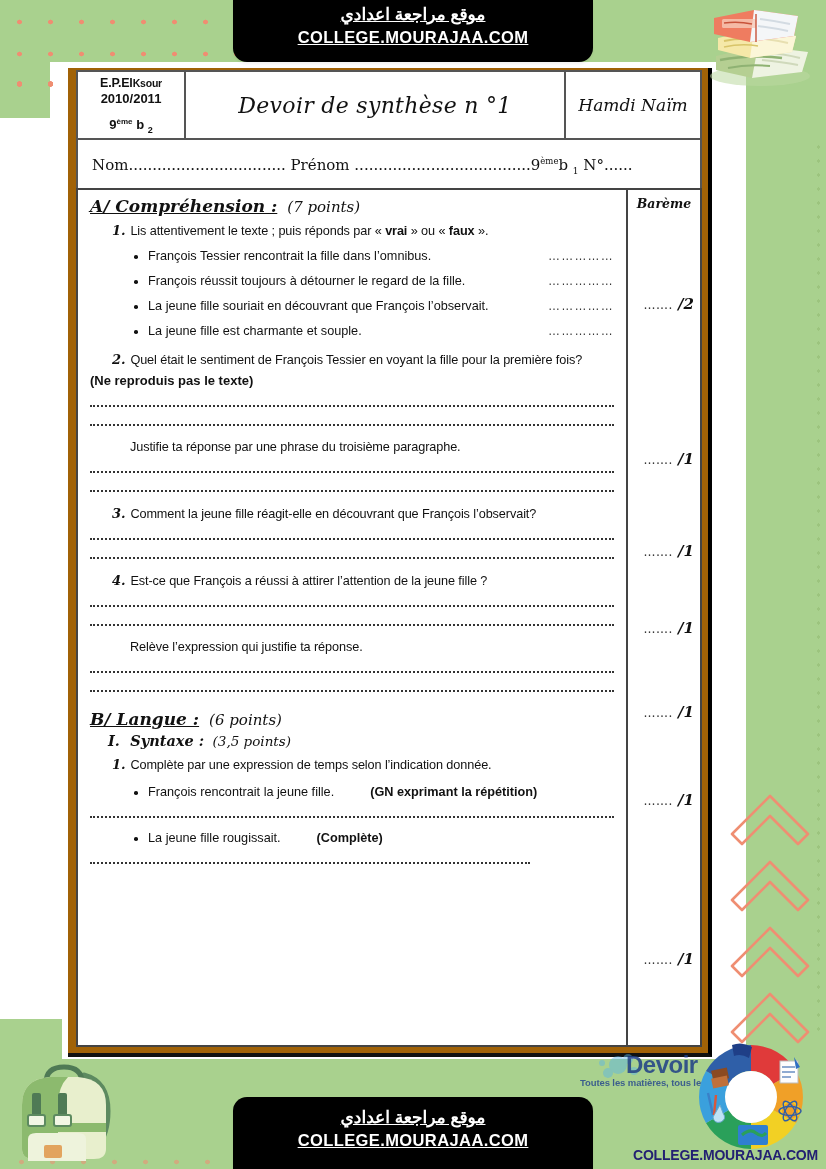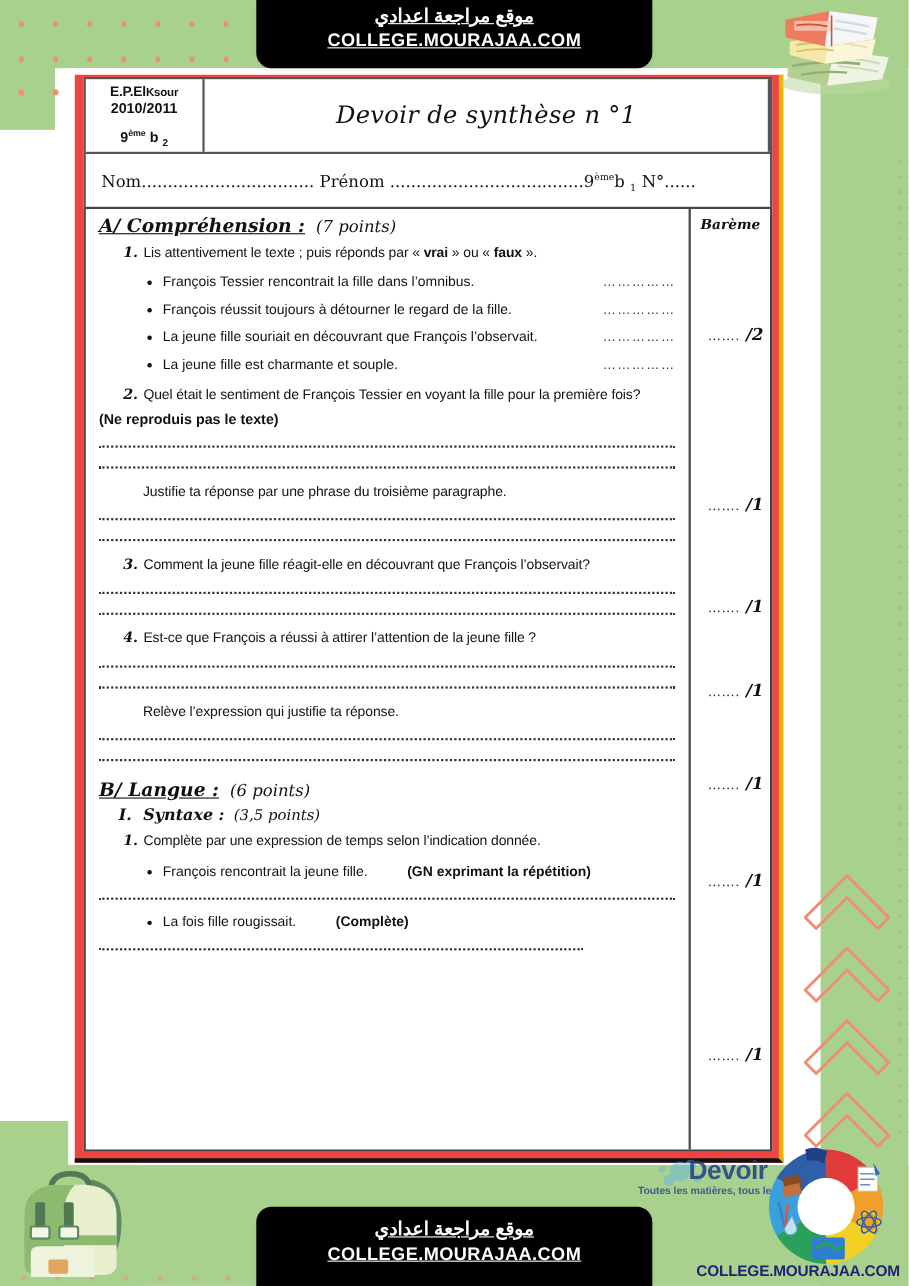--- a/index.html
+++ b/index.html
@@ -98,22 +98,22 @@
     color:#2a4b8d;letter-spacing:-.1px;
   }
 
   
   .paper{
     position:absolute;left:62px;top:62px;width:654px;height:997px;
     background:#ffffff;z-index:4;
   }
   .sheet{
     position:absolute;left:6px;top:6px;width:640px;height:985px;
-    background:#ef4444;
-    border-right:4px solid #eab308;border-bottom:4px solid #111;
+    background:#a16207;
+    border-right:4px solid #000000;border-bottom:4px solid #111;
   }
 
   
   .ident{
     position:absolute;left:8px;top:2px;width:622px;
     border:2px solid #555;
     background:#fff;
   }
   .ident-row1{display:flex;border-bottom:2px solid #555;height:66px;}
   .ident-c1{
@@ -337,20 +337,23 @@
 
   <div class="ident">
     <div class="ident-row1">
       <div class="ident-c1">
         <div class="l1"><span>E.P.El</span><small>Ksour</small></div>
         <div class="l2">2010/2011</div>
         <div class="l3"><span>9</span><sup>ème</sup> <span>b</span> <sub>2</sub></div>
       </div>
       <div class="ident-c2">
         <div class="t">Devoir de synthèse n °1</div>
+      </div>
+      <div class="ident-c3">
+        <div class="t">Hamdi Naïm</div>
       </div>
     </div>
     <div class="ident-row2">
       <div class="nm">
         <span>Nom.................................</span>
         <span>Prénom .....................................</span><span>9</span><sup>ème</sup><span>b</span> <sub>1</sub> <span>N°......</span>
       </div>
     </div>
   </div>
 
@@ -430,21 +433,21 @@
         <ul class="bullets">
           <li style="margin-top:13px;">
             <span class="txt">François rencontrait la jeune fille.</span>
             <span class="tag" style="margin-left:36px;">(GN exprimant la répétition)</span>
           </li>
         </ul>
         <div class="dotrule w-full"></div>
 
         <ul class="bullets">
           <li style="margin-top:13px;">
-            <span class="txt">La fois fille rougissait.</span>
+            <span class="txt">La jeune fille rougissait.</span>
             <span class="tag" style="margin-left:36px;">(Complète)</span>
           </li>
         </ul>
         <div class="dotrule w-short"></div>
       </div>
     </div>
 
     <div class="col-bareme">
       <div class="bareme-head">Barème</div>
       <div class="bareme-mark" style="top:105px;"><span class="dotted">…….</span> <span>/2</span></div>

